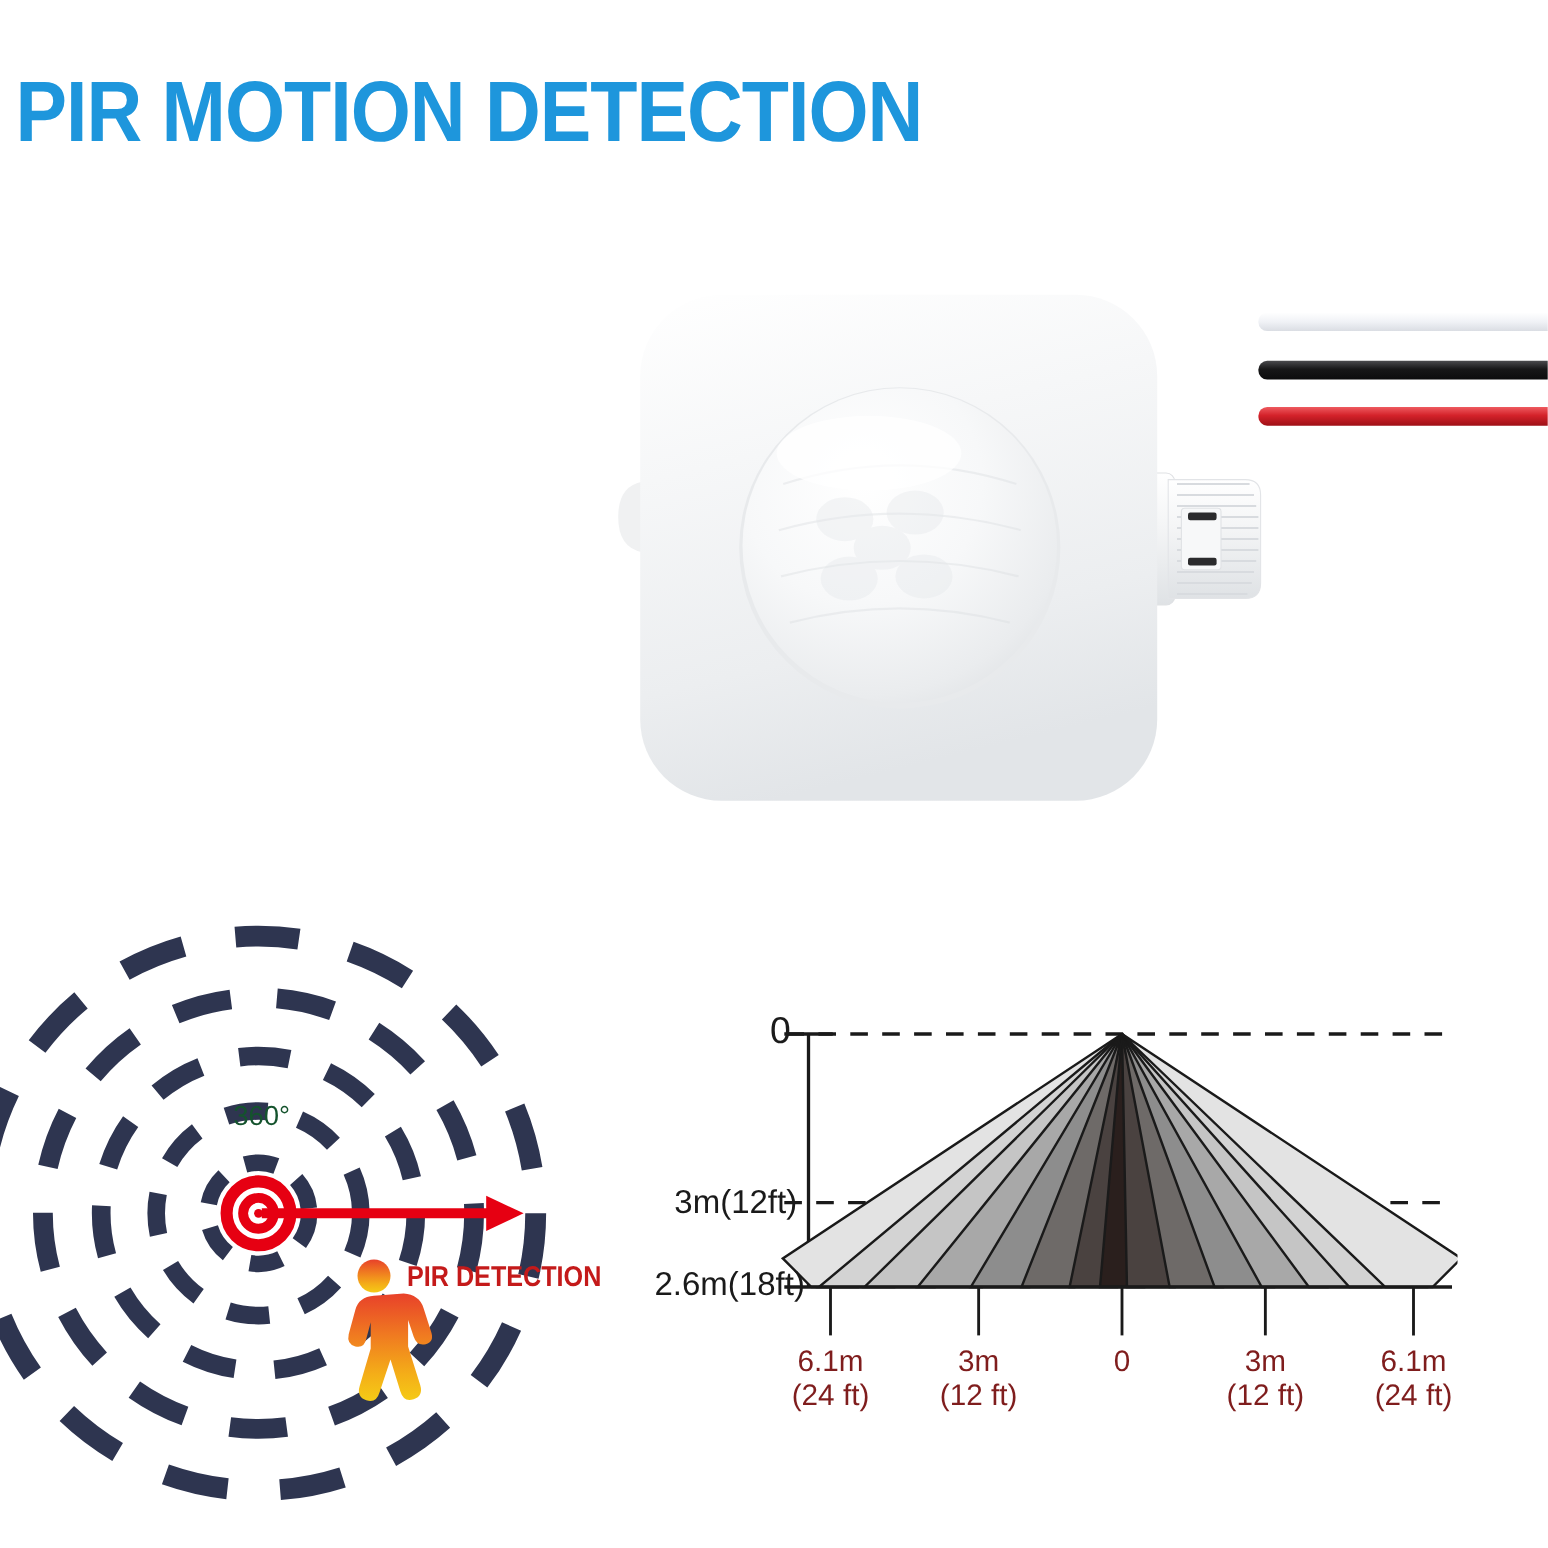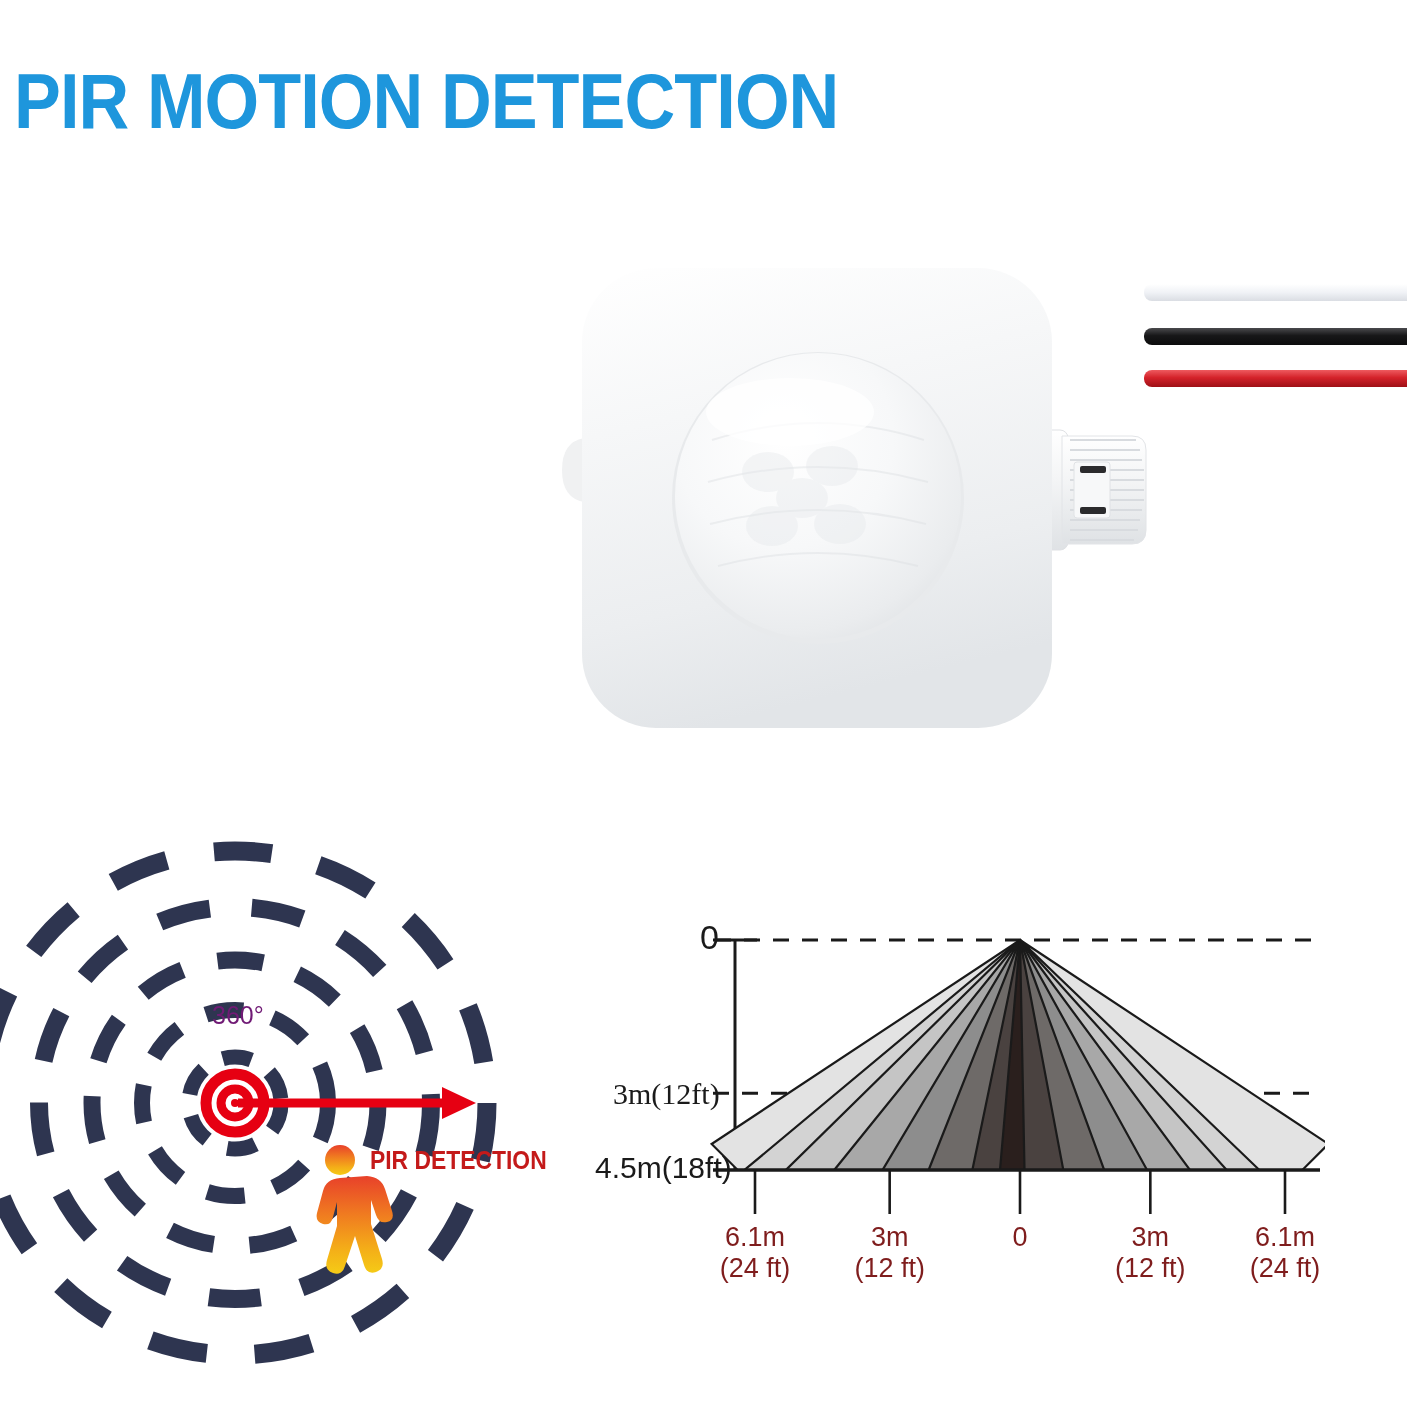--- a/index.html
+++ b/index.html
@@ -29,21 +29,21 @@
 
   
   .product{position:absolute;left:540px;top:240px;width:880px;height:500px;}
 
   
   .radar{position:absolute;left:-10px;top:835px;width:545px;height:545px;}
   .radar-label{
     position:absolute;
     left:212px;top:1001px;
     font-size:25px;
-    color:#701a75;
+    color:#14532d;
     font-family:"Liberation Sans", sans-serif;
     white-space:nowrap;
   }
   .pir-label{
     position:absolute;
     left:370px; top:1145px;
     font-family:"Liberation Sans", sans-serif;
     font-weight:bold;
     font-size:26px;
     color:#C41A1A;
@@ -55,21 +55,21 @@
 
   
   .chart{position:absolute;left:585px;top:900px;width:740px;height:420px;}
   .ax-text{
     position:absolute;
     font-family:"Liberation Sans", sans-serif;
     color:#1a1a1a;
     white-space:nowrap;
   }
   .y0{font-size:34px; left:700px; top:918px;}
-  .y3{font-size:30px; left:613px; top:1077px;font-family:Liberation Serif, serif;}
+  .y3{font-size:30px; left:613px; top:1077px;}
   .y45{font-size:30px; left:595px; top:1151px;}
   .xlab{
     position:absolute;
     font-size:27px;
     text-align:center;
     line-height:1.14;
     color:#7f1d1d;
     font-family:"Liberation Sans", sans-serif;
   }
 </style>
@@ -246,21 +246,21 @@
         <line x1="170" y1="270" x2="170" y2="314" stroke="#1a1a1a" stroke-width="2.6"></line>
         <line x1="304.672131147541" y1="270" x2="304.672131147541" y2="314" stroke="#1a1a1a" stroke-width="2.6"></line>
         <line x1="435" y1="270" x2="435" y2="314" stroke="#1a1a1a" stroke-width="2.6"></line>
         <line x1="565.327868852459" y1="270" x2="565.327868852459" y2="314" stroke="#1a1a1a" stroke-width="2.6"></line>
         <line x1="700" y1="270" x2="700" y2="314" stroke="#1a1a1a" stroke-width="2.6"></line>
       </svg>
   </div>
 
   <div class="ax-text y0">0</div>
   <div class="ax-text y3">3m(12ft)</div>
-  <div class="ax-text y45">4.5m(18ft)</div>
+  <div class="ax-text y45">2.6m(18ft)</div>
 
   <div id="xlabels">
       <div class="xlab" style="left: 680px; top: 1222px; width: 150px;">
         <div>6.1m</div>
         <div>(24 ft)</div>
       </div>
       <div class="xlab" style="left: 814.672px; top: 1222px; width: 150px;">
         <div>3m</div>
         <div>(12 ft)</div>
       </div>

